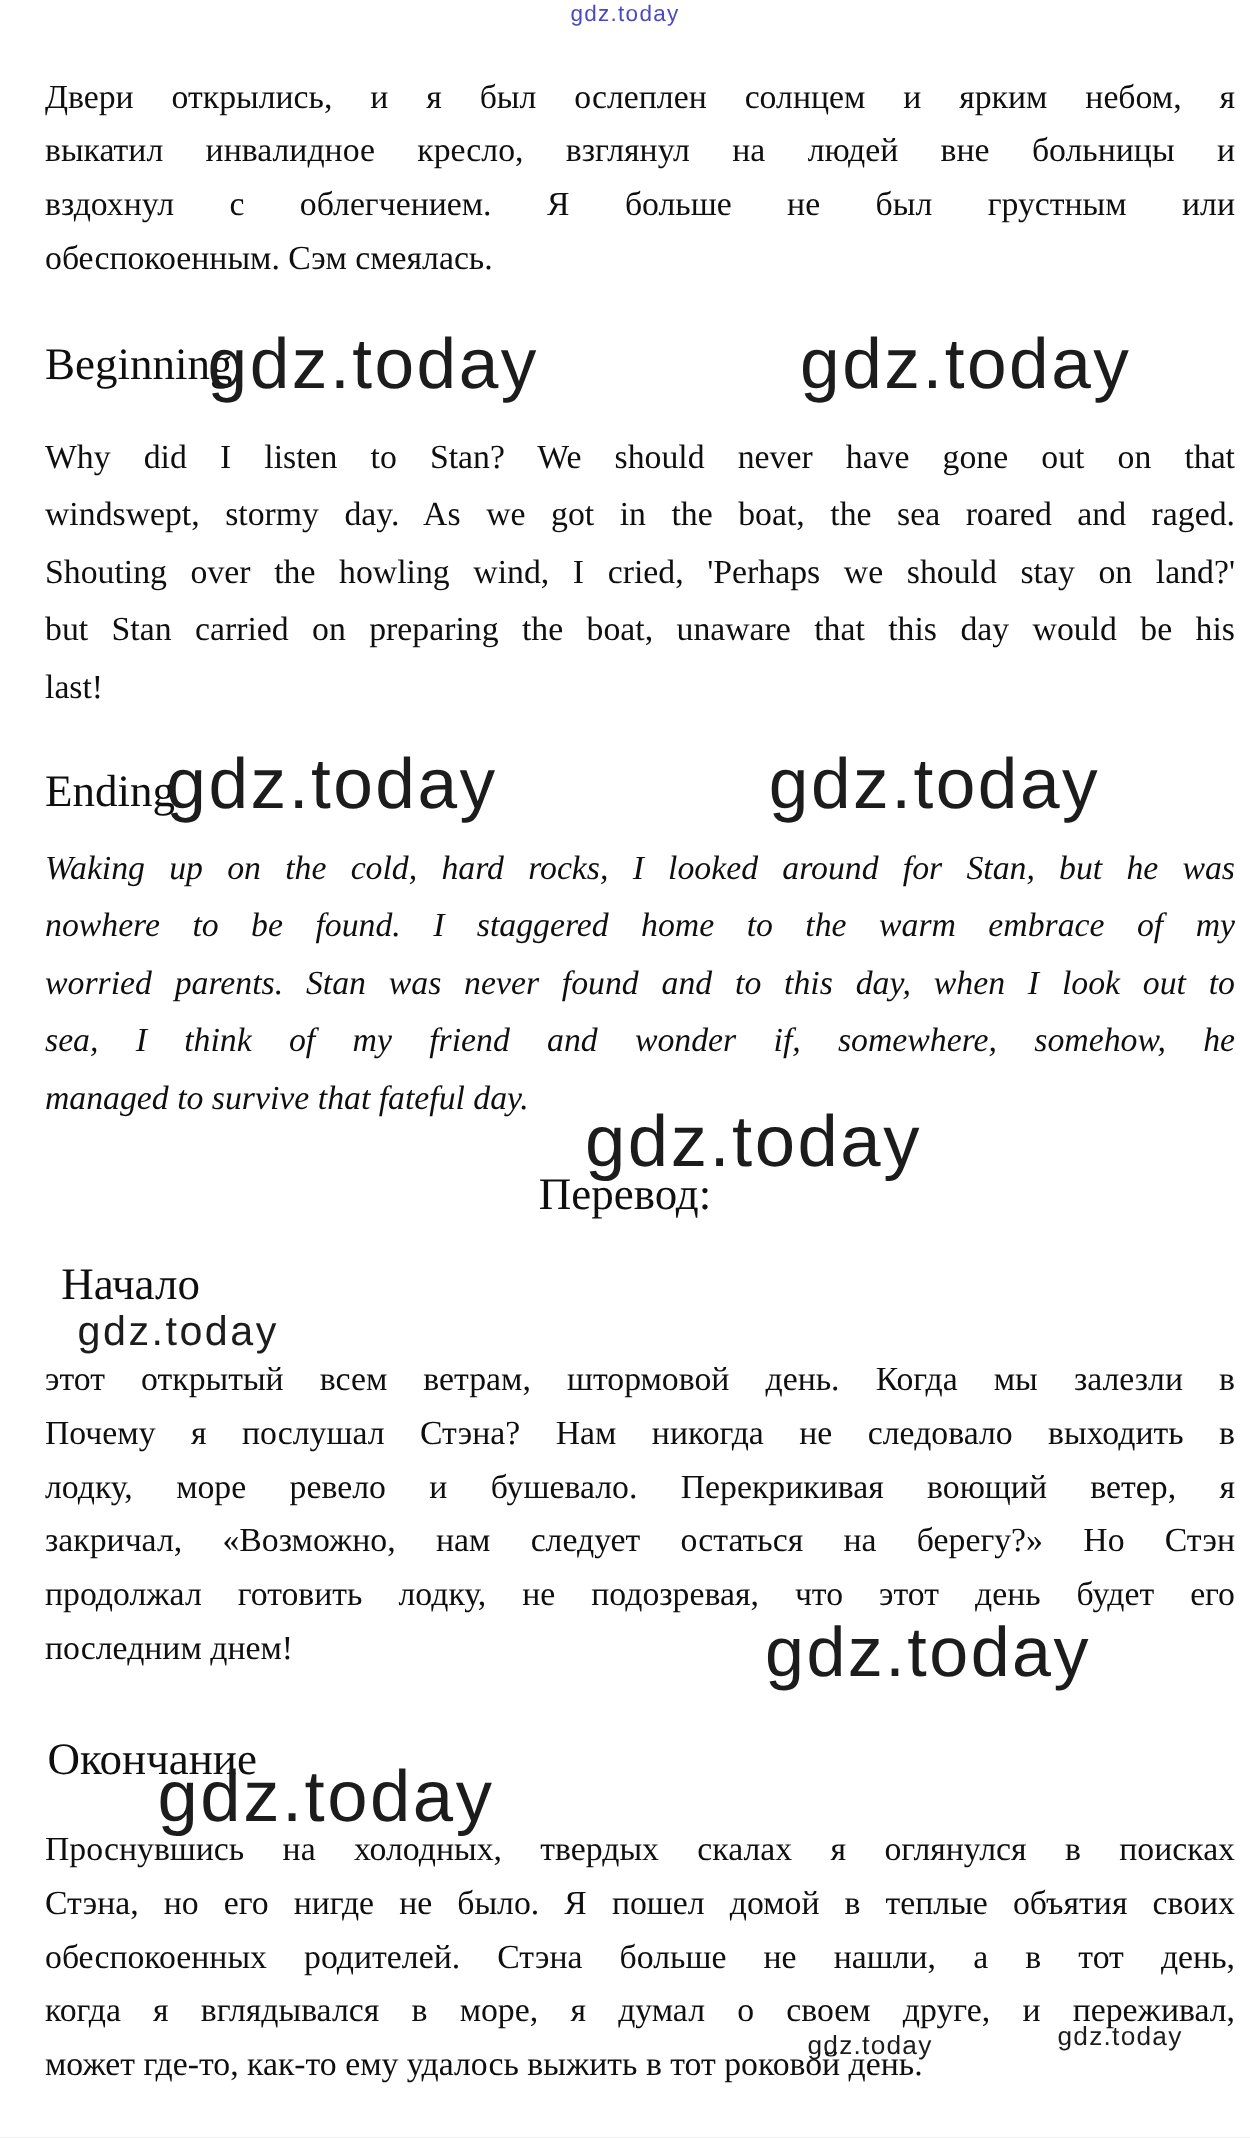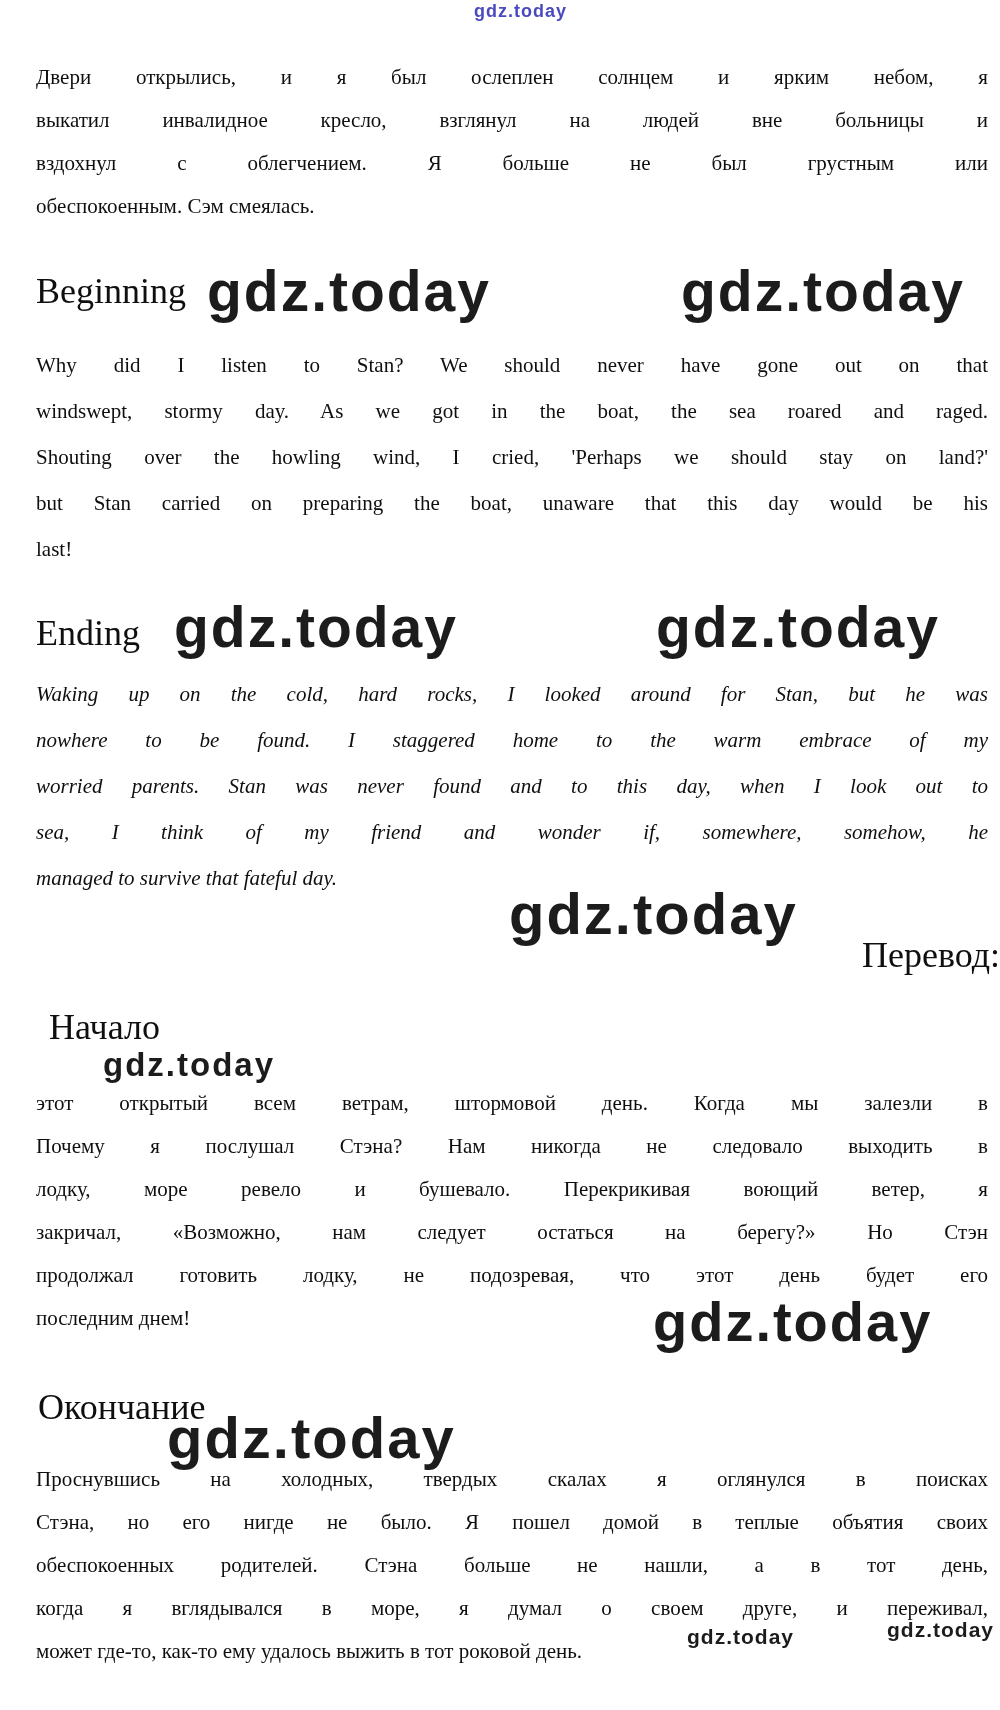--- a/index.html
+++ b/index.html
@@ -10,57 +10,56 @@
     margin: 0 auto;
     background: #ffffff;
     overflow: hidden;
     font-family: "Liberation Serif", "DejaVu Serif", serif;
     color: #0f0f0f;
   }
   .para {
     position: absolute;
     left: 36px;
     width: 952px;
-    font-size: 21px;
+    font-size: 27px;
     color: #0f0f0f;
   }
   .para .ln {
     text-align: justify;
     text-align-last: justify;
   }
   .para .ln.last {
     text-align-last: left;
   }
   .lh-ru .ln { line-height: 43px; height: 43px; }
   .lh-en .ln { line-height: 46px; height: 46px; }
   .heading {
     position: absolute;
     font-size: 36px;
     color: #0f0f0f;
     white-space: nowrap;
   }
   .wm {
     position: absolute;
     font-family: "Liberation Sans", "DejaVu Sans", sans-serif;
-    font-weight: 700;
+    font-weight: 400;
     letter-spacing: 2px;
     white-space: nowrap;
     line-height: 1;
-    padding-left: 41px;
   }
   .wm-top {
     left: 0; right: 0;
     text-align: center;
     font-size: 18px;
     letter-spacing: 1px;
   }
   .center-heading {
     left: 0;
     width: 1000px;
-    text-align: right;
+    text-align: center;
   }
 </style>
 </head>
 <body>
 
 <div id="page">
 
   <div class="wm wm-top wm-blue" style="top: 2px; color: rgb(74, 73, 192);">gdz.today</div>
 
   <div class="para lh-ru" style="top:56px;">

